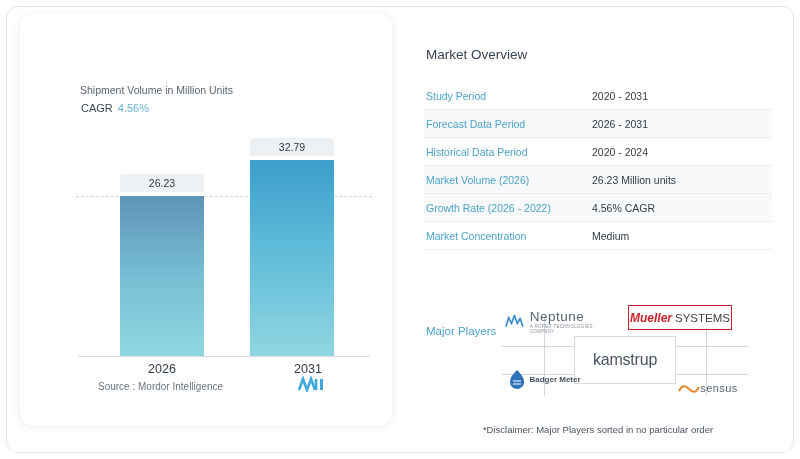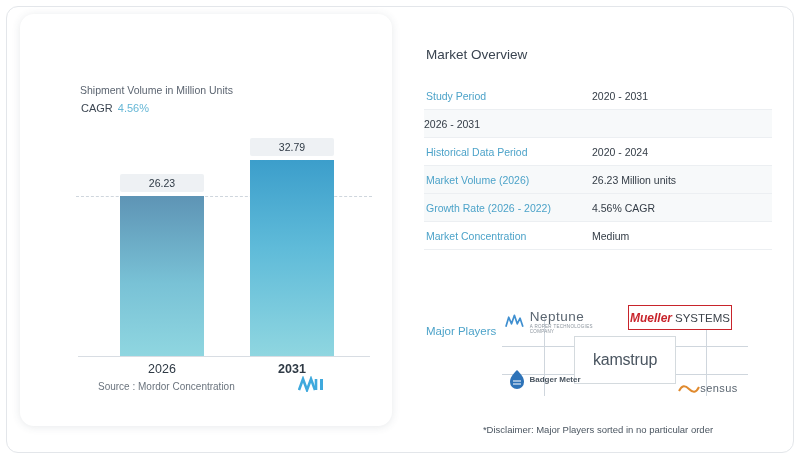--- a/index.html
+++ b/index.html
@@ -128,21 +128,21 @@
 
   .xtick {
     position: absolute;
     top: 348px;
     width: 84px;
     text-align: center;
     font-size: 12.5px;
     color: #2f3a45;
   }
   .xtick-2026 { left: 100px; }
-  .xtick-2031 { left: 230px; font-weight: bold; }
+  .xtick-2031 { left: 246px; }
 
   .source {
     position: absolute;
     left: 78px;
     top: 367px;
     font-size: 10px;
     color: #6b747e;
   }
   .mi-logo {
     position: absolute;
@@ -323,36 +323,37 @@
       <div class="bar bar-2026"></div>
       <div class="bar bar-2031"></div>
       <div class="bar-label label-2026">26.23</div>
       <div class="bar-label label-2031">32.79</div>
     </div>
 
     <div class="baseline"></div>
     <div class="xtick xtick-2026">2026</div>
     <div class="xtick xtick-2031">2031</div>
 
-    <div class="source">Source :  Mordor Concentration</div>
+    <div class="source">Source :  Mordor Intelligence</div>
     <svg class="mi-logo" viewBox="0 0 26 16">
       <path d="M1 14 L5 3 L9 14 L13 3 L17 14" fill="none" stroke="#3fa9dd" stroke-width="2.6"></path>
       <path d="M18 3 L18 14" stroke="#3fa9dd" stroke-width="2.6"></path>
       <path d="M22 3 L25 3 L25 14 L22 14 Z" fill="#3fa9dd"></path>
     </svg>
   </div>
 
   <div class="overview-title">Market Overview</div>
 
   <div class="table">
     <div class="trow">
       <div class="tkey">Study Period</div>
       <div class="tval">2020 - 2031</div>
     </div>
     <div class="trow alt">
+      <div class="tkey">Forecast Data Period</div>
       <div class="tval">2026 - 2031</div>
     </div>
     <div class="trow">
       <div class="tkey">Historical Data Period</div>
       <div class="tval">2020 - 2024</div>
     </div>
     <div class="trow alt">
       <div class="tkey">Market Volume (2026)</div>
       <div class="tval">26.23 Million units</div>
     </div>

